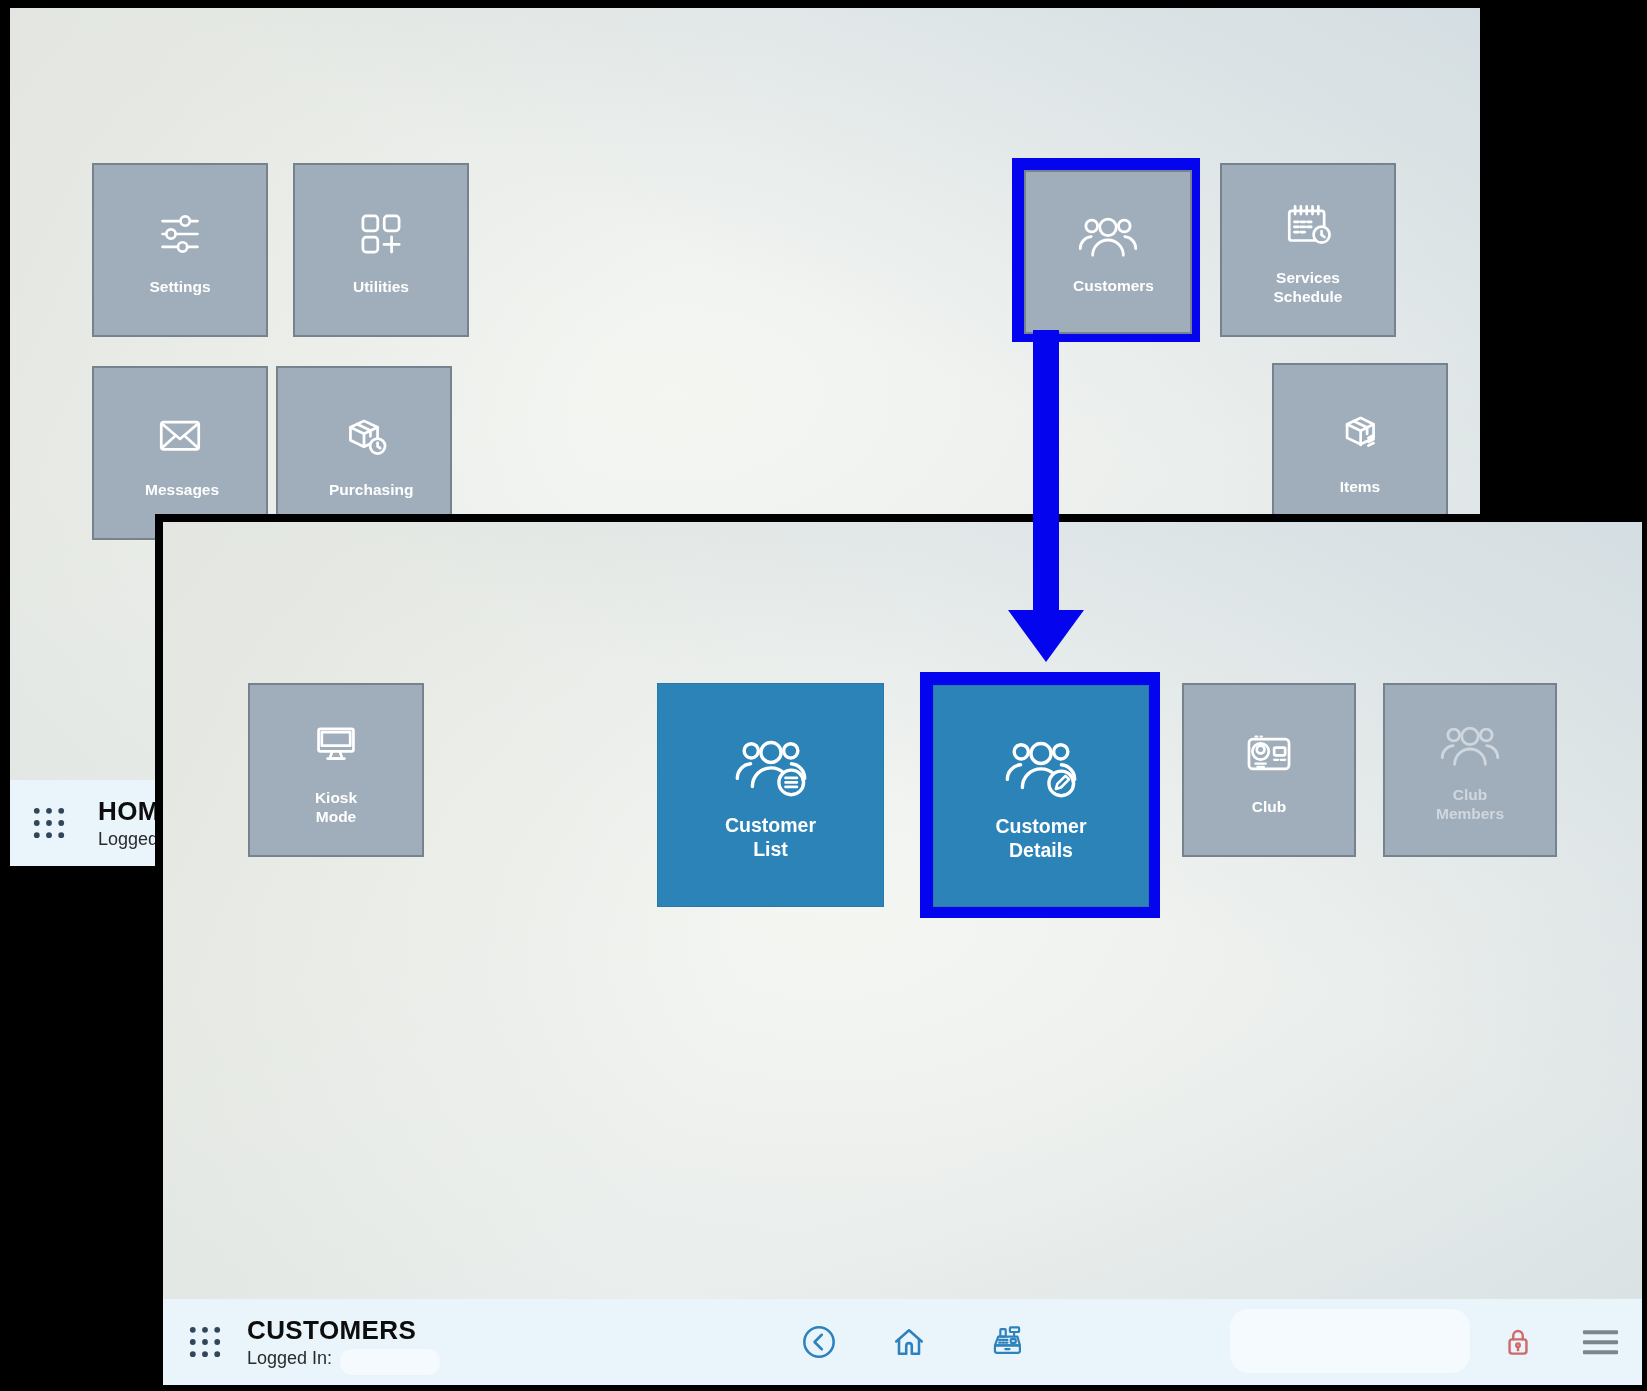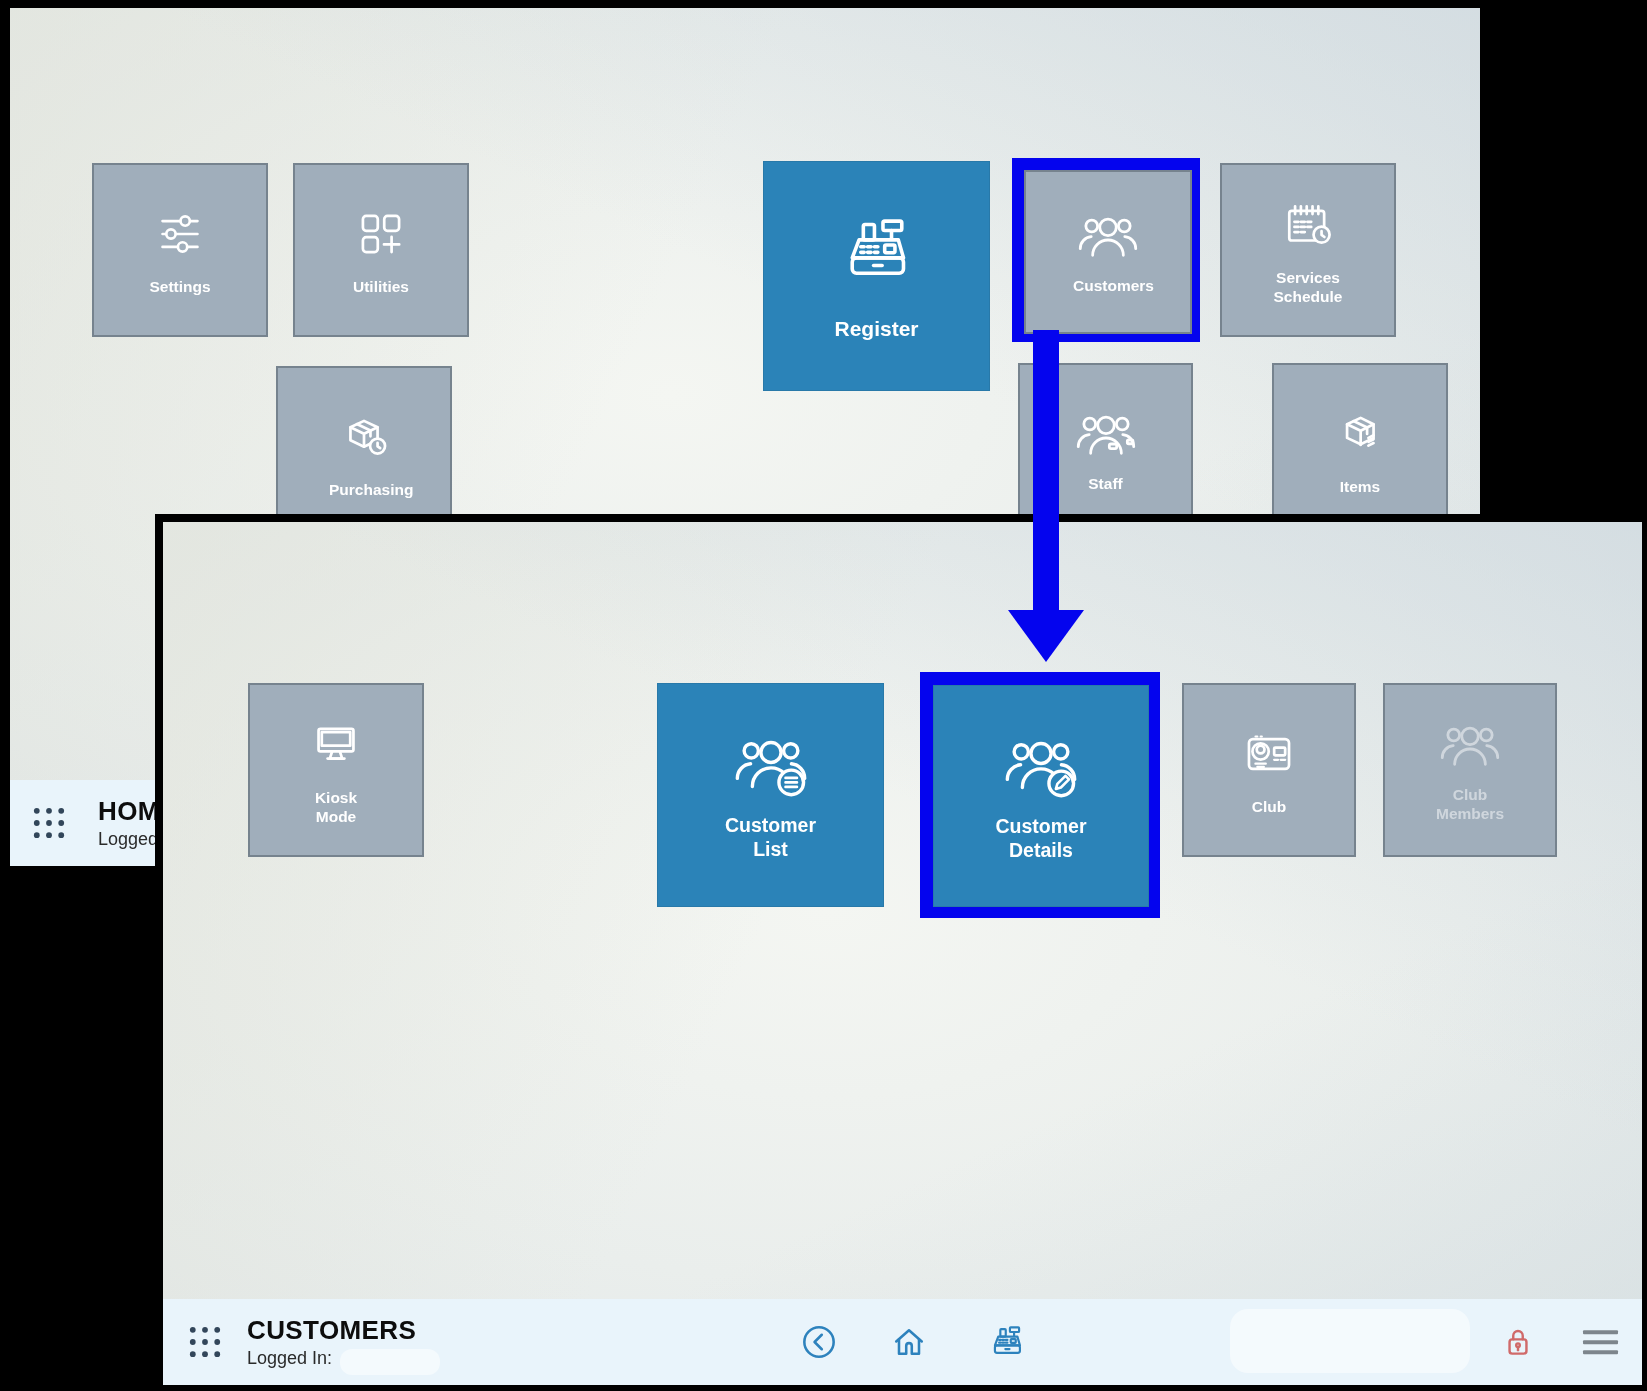--- a/index.html
+++ b/index.html
@@ -75,34 +75,20 @@
         <svg width="62" height="62" viewBox="0 0 48 48">
           <path d="M10.5 14 H37.5 M10.5 24 H37.5 M10.5 34 H37.5"></path>
           <circle class="knob" cx="28" cy="14" r="3.6"></circle>
           <circle class="knob" cx="17" cy="24" r="3.6"></circle>
           <circle class="knob" cx="26" cy="34" r="3.6"></circle>
         </svg></span>
       <span class="tlabel">Settings</span>
     </div>
 
 
-    <div class="tile blue big" style="left:753px;top:153px;width:225px;height:228px">
-      <span class="ticon">
-        <svg width="82" height="82" viewBox="0 0 48 48">
-          <rect x="16" y="8.5" width="6.5" height="9" rx="1"></rect>
-          <rect x="27.5" y="6.5" width="11" height="5.5" rx="1"></rect>
-          <path d="M32.5 12 v5"></path>
-          <path d="M13.5 17.5 H36.5 L39.5 28 H9.5 Z"></path>
-          <path d="M14.5 21.5 h2 M18.5 21.5 h2 M22.5 21.5 h2 M14.5 24.8 h2 M18.5 24.8 h2 M22.5 24.8 h2"></path>
-          <rect x="28.5" y="20.5" width="6" height="4.5" rx="0.8"></rect>
-          <rect x="9.5" y="28" width="30" height="9" rx="2.5"></rect>
-          <path d="M22 32.5 h5"></path>
-        </svg></span>
-      <span class="tlabel">Register</span>
-    </div>
 
     <div class="hl" id="cust-hl" style="left:1002px;top:150px;width:188px;height:184px">
       <div class="tile gray">
         <span class="ticon">
           <svg width="64" height="56" viewBox="0 0 48 42">
             <circle cx="24" cy="14.5" r="6.2"></circle>
             <path d="M12.5 35.5 a11.5 11.5 0 0 1 23 0"></path>
             <circle cx="11.8" cy="13.5" r="4.4"></circle>
             <path d="M3.2 30.5 a9 9 0 0 1 8.2 -9"></path>
             <circle cx="36.2" cy="13.5" r="4.4"></circle>
@@ -117,47 +103,42 @@
         <svg width="62" height="62" viewBox="0 0 48 48">
           <rect x="9.5" y="13" width="27" height="23" rx="2"></rect>
           <path d="M14 9.5 v6 M18.5 9.5 v6 M23 9.5 v6 M27.5 9.5 v6 M32 9.5 v6"></path>
           <path d="M13.5 21.5 h3 M18.5 21.5 h3 M23.5 21.5 h3 M13.5 25.5 h3 M18.5 25.5 h3 M23.5 25.5 h3 M13.5 29.5 h3 M18.5 29.5 h3"></path>
           <circle class="gfill" cx="34.5" cy="31.5" r="6.2"></circle>
           <path d="M34.5 28.8 v2.9 l2.2 1.6"></path>
         </svg></span>
       <span class="tlabel">Services Schedule</span>
     </div>
 
+    <div class="tile gray" style="left:82px;top:358px;width:172px;height:170px">
+      <span class="ticon">
+        <svg width="62" height="62" viewBox="0 0 48 48">
+          <rect x="9.5" y="12.5" width="29" height="21" rx="2"></rect>
+          <path d="M11 14.5 L24 25.5 L37 14.5"></path>
+          <path d="M11 31.5 l9.5 -8.5 M37 31.5 l-9.5 -8.5"></path>
+        </svg></span>
+      <span class="tlabel">Messages</span>
+    </div>
 
     <div class="tile gray" style="left:266px;top:358px;width:172px;height:170px">
       <span class="ticon">
         <svg width="62" height="62" viewBox="0 0 48 48">
           <path d="M13.5 16.5 L24 11.5 l10.5 5 v10 L24 31.5 l-10.5 -5 z"></path>
           <path d="M13.5 16.5 L24 21.5 l10.5 -5 M24 21.5 v10"></path>
           <path d="M18.5 14 l10.5 5 v4.5"></path>
           <circle class="gfill" cx="34.5" cy="31" r="5.8"></circle>
           <path d="M34.5 28.6 v2.6 l2 1.4"></path>
         </svg></span>
       <span class="tlabel">Purchasing</span>
     </div>
 
-    <div class="tile gray" style="left:1008px;top:355px;width:171px;height:170px">
-      <span class="ticon">
-        <svg width="64" height="56" viewBox="0 0 48 42">
-          <circle cx="24" cy="14.5" r="6.2"></circle>
-          <path d="M12.5 35.5 a11.5 11.5 0 0 1 23 0"></path>
-          <circle cx="11.8" cy="13.5" r="4.4"></circle>
-          <path d="M3.2 30.5 a9 9 0 0 1 8.2 -9"></path>
-          <circle cx="36.2" cy="13.5" r="4.4"></circle>
-          <path d="M44.8 30.5 a9 9 0 0 0 -8.2 -9"></path>
-          <rect x="26.5" y="28.5" width="5.5" height="3.4" rx="1.2"></rect>
-          <rect x="40" y="25.5" width="4.2" height="2.8" rx="1"></rect>
-        </svg></span>
-      <span class="tlabel">Staff</span>
-    </div>
 
     <div class="tile gray" style="left:1262px;top:355px;width:172px;height:170px">
       <span class="ticon">
         <svg width="62" height="62" viewBox="0 0 48 48">
           <path d="M14 16.5 L24.5 11.5 l10 5 v10.5 l-10 5 L14 27 z"></path>
           <path d="M14 16.5 L24.5 21.5 l10 -5 M24.5 21.5 v11"></path>
           <path d="M19 14 l10.5 5 v5"></path>
           <path d="M30.5 27 l4 -2 M30.5 30 l4 -2 M30.5 33 l4 -2"></path>
         </svg></span>
       <span class="tlabel">Items</span>

